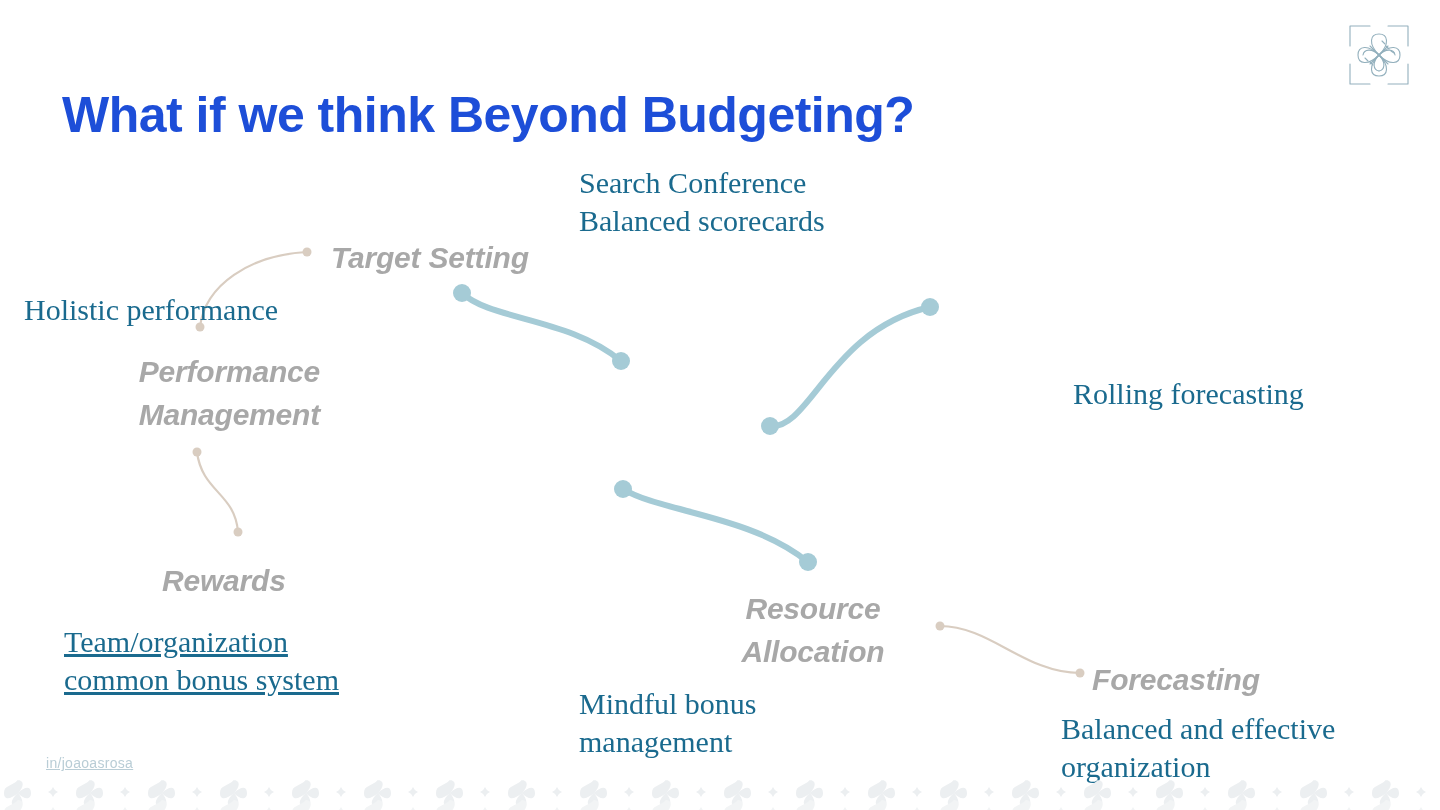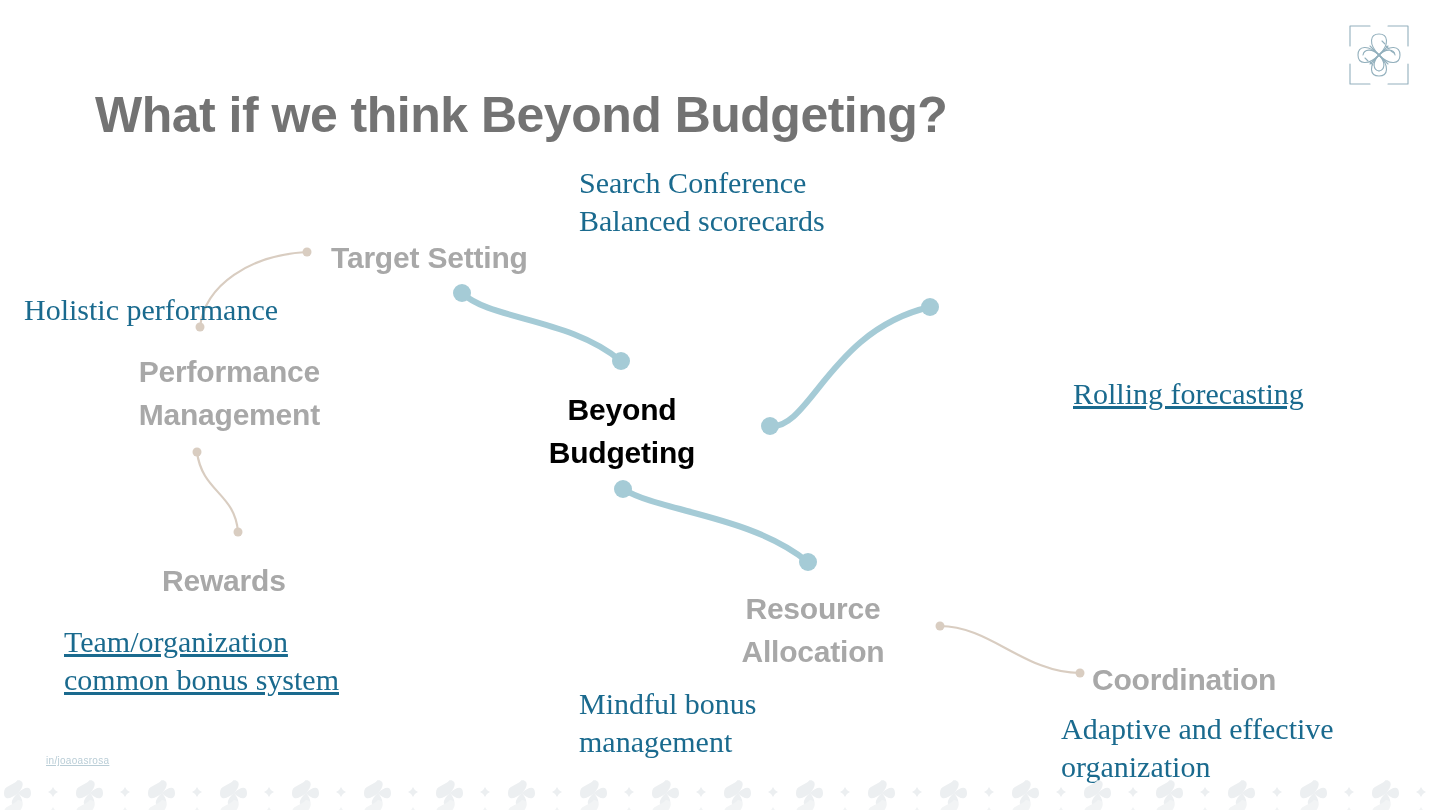--- a/index.html
+++ b/index.html
@@ -18,23 +18,22 @@
 
   
   #slide-title {
     position: absolute;
     left: 62px;
     top: 86px;
     font-family: "Liberation Sans", sans-serif;
     font-size: 50px;
     font-weight: bold;
     letter-spacing: -0.5px;
-    color: #737373;
+    color: #1d4ed8;
     white-space: nowrap;
-    margin-left: 33px;
   }
 
   
   #logo-mark {
     position: absolute;
     left: 1348px;
     top: 24px;
     width: 62px;
     height: 62px;
   }
@@ -52,20 +51,21 @@
   
   .node-label {
     position: absolute;
     font-family: "Liberation Sans", sans-serif;
     font-weight: bold;
     font-size: 30px;
     line-height: 1.42;
     color: #a8a8a8;
     letter-spacing: -0.2px;
     white-space: pre-line;
+    font-style: italic;
   }
   .node-label.center-node {
     color: #000000;
     font-size: 30px;
     text-align: center;
   }
 
   
   .annotation {
     position: absolute;
@@ -75,21 +75,21 @@
     color: #1a6a8e;
     white-space: pre-line;
   }
 
   
   #footer-link {
     position: absolute;
     left: 46px;
     top: 755px;
     font-family: "Liberation Sans", sans-serif;
-    font-size: 10px;
+    font-size: 14px;
     color: #b9cdd6;
     text-decoration: underline;
     letter-spacing: 0.3px;
   }
 
   
   #bottom-border {
     position: absolute;
     left: 0;
     bottom: 0;
@@ -166,39 +166,37 @@
 
 
   <div class="node-label" style="left:80px; top:351px; text-align:right; width:240px;">Performance
 Management</div>
 
   <div class="node-label" style="left:722px; top:588px; text-align:center; width:182px;">Resource
 Allocation</div>
 
   <div class="node-label" style="left:162px; top:560px;">Rewards</div>
 
-  <div class="node-label" style="left:1092px; top:659px;">Coordination</div>
-
-  <div class="node-label center-node" style="left:508px; top:389px; width:228px;">Beyond
-Budgeting</div>
+  <div class="node-label" style="left:1092px; top:659px;">Forecasting</div>
+
 
   <div class="annotation" style="left:24px; top:291px;">Holistic performance</div>
 
   <div class="annotation" style="left:579px; top:164px;">Search Conference
 Balanced scorecards</div>
 
-  <div class="annotation" style="left:1073px; top:375px;text-decoration:underline;">Rolling forecasting</div>
+  <div class="annotation" style="left:1073px; top:375px;">Rolling forecasting</div>
 
   <div class="annotation" style="left:64px; top:623px;text-decoration:underline;">Team/organization
 common bonus system</div>
 
   <div class="annotation" style="left:579px; top:685px;">Mindful bonus
 management</div>
 
-  <div class="annotation" style="left:1061px; top:710px;">Adaptive and effective
+  <div class="annotation" style="left:1061px; top:710px;">Balanced and effective
 organization</div>
 
   <a id="footer-link" href="#">in/joaoasrosa</a>
 
   <svg id="bottom-border" viewBox="0 0 1440 34" preserveAspectRatio="none">
     <defs>
       <pattern id="ornament-strip" x="0" y="0" width="72" height="34" patternUnits="userSpaceOnUse">
 
         <g fill="#eceff1">
           <path d="M18 4 C11 11, 4 9, 4 17 C4 25, 11 23, 18 17 C11 23, 9 30, 17 30 C25 30, 23 23, 18 17

